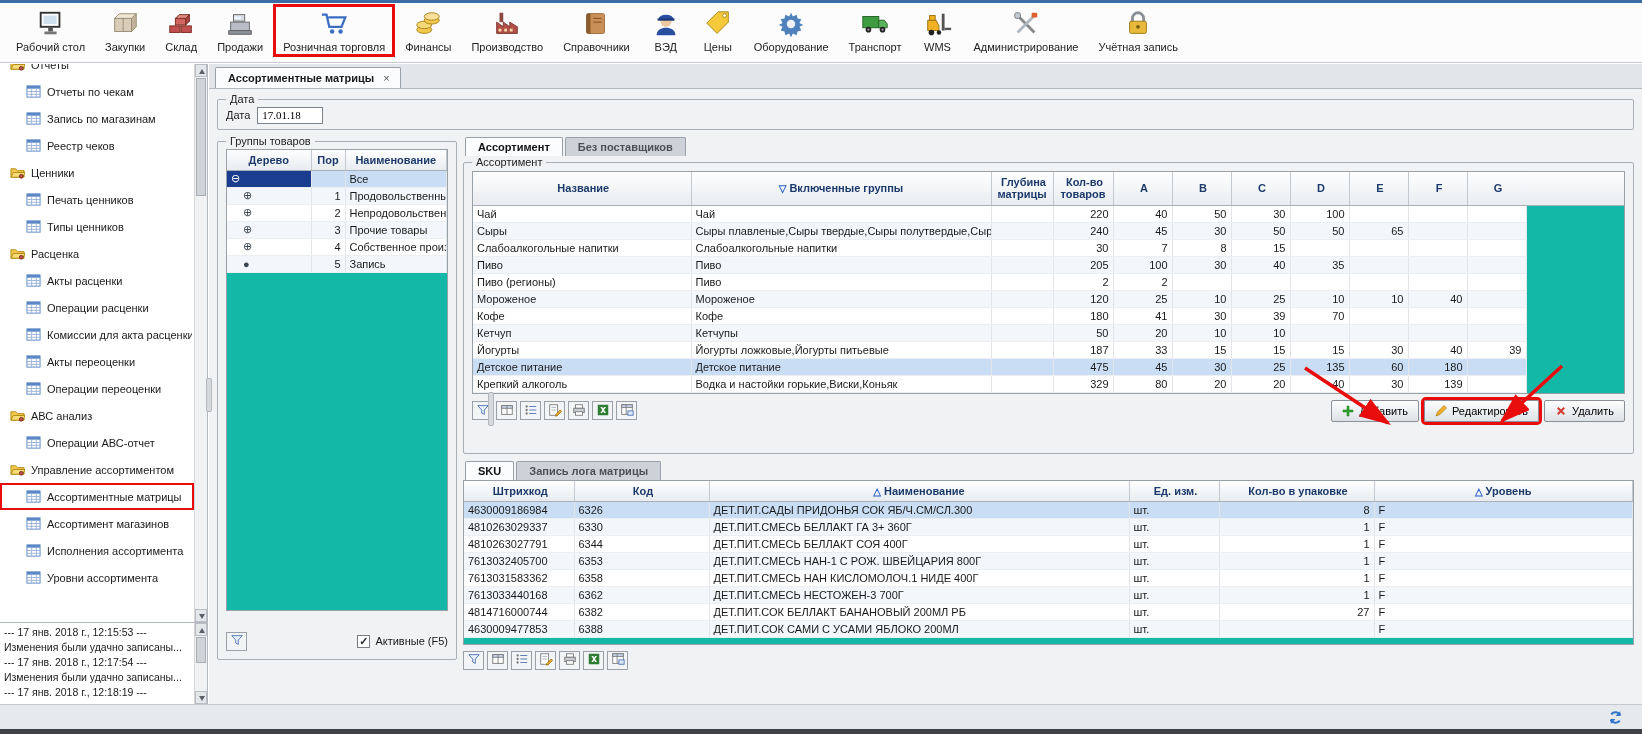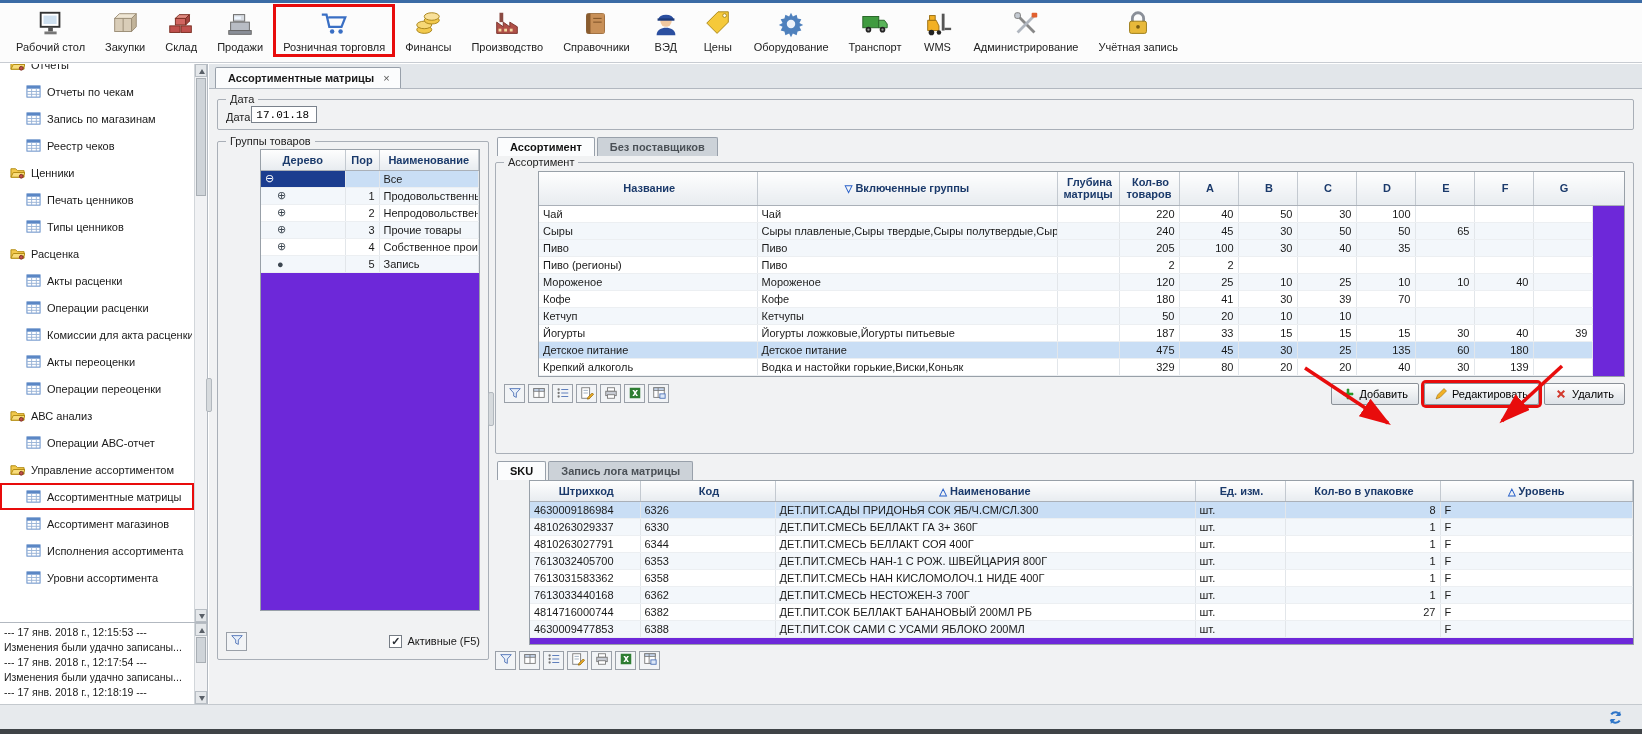--- a/index.html
+++ b/index.html
@@ -49,29 +49,29 @@
   .doc-tabbar { position:absolute; top:0; left:0; right:0; height:25px; background:#e2e6ea;
                 border-bottom:1px solid #b2b8c0; display:flex; align-items:flex-end; padding-left:6px; }
   .doc-tab { background:#fbfcfd; border:1px solid #98a0aa; border-bottom:none; border-radius:2px 2px 0 0;
              padding:4px 10px 4px 12px; font-weight:bold; display:flex; gap:9px; align-items:center; cursor:pointer; }
   .doc-tab .close { font-weight:normal; color:#555; cursor:pointer; }
 
   fieldset { border:1px solid #a9afb7; border-radius:2px; padding:2px 8px 6px; background:transparent; }
   legend { padding:0 4px; color:#222; }
 
   .date-box { position:absolute; top:29px; left:8px; right:8px; height:37px;
-              display:flex; align-items:flex-end; gap:1px; }
+              display:flex; align-items:center; gap:7px; }
   .date-input { width:66px; height:17px; border:1px solid #7a828c; padding:1px 4px; font-size:11px;
-                font-family:Liberation Mono, monospace; background:#fff; }
+                font-family:Liberation Serif, serif; background:#fff; }
 
   .panels { position:absolute; top:71px; left:8px; right:8px; bottom:32px; display:flex; gap:6px; }
 
   
-  .groups { width:272px; flex:none; display:flex; flex-direction:column; margin-bottom:12px;justify-content:center; }
-  .grid-wrap { border:1px solid #98a0a8; background:#6d28d9; overflow:hidden; position:relative; flex:1;margin-left:34px; }
+  .groups { width:240px; flex:none; display:flex; flex-direction:column; margin-bottom:12px;justify-content:center; }
+  .grid-wrap { border:1px solid #98a0a8; background:#14b8a6; overflow:hidden; position:relative; flex:1; }
   table.grid { border-collapse:collapse; table-layout:fixed; }
   table.grid.full { width:100%; }
   .grid th { height:20px; font-weight:bold; color:#1b3a6b; text-align:center;
              background:linear-gradient(#fefefe,#e8ecf0); border-right:1px solid #c3c9d0;
              border-bottom:1px solid #aab0b8; overflow:hidden; white-space:normal; padding:1px 3px; }
   .grid td { height:17px; padding:1px 4px; border-right:1px solid #e2e6ea; border-bottom:1px solid #eceff2;
              white-space:nowrap; overflow:hidden; background:#fff; }
   .grid tr.r-odd td { background:#f3f7fb; }
   .grid tr.selected td { background:#c9def5; }
   .groups-grid td:nth-child(2) { text-align:right; }
@@ -759,20 +759,33 @@
                   <td>240</td>
                   <td>45</td>
                   <td>30</td>
                   <td>50</td>
                   <td>50</td>
                   <td>65</td>
                   <td></td>
                   <td></td>
                 </tr>
 
+                <tr class="r-even">
+                  <td>Слабоалкогольные напитки</td>
+                  <td>Слабоалкогольные напитки</td>
+                  <td></td>
+                  <td>30</td>
+                  <td>7</td>
+                  <td>8</td>
+                  <td>15</td>
+                  <td></td>
+                  <td></td>
+                  <td></td>
+                  <td></td>
+                </tr>
 
                 <tr class="r-odd">
                   <td>Пиво</td>
                   <td>Пиво</td>
                   <td></td>
                   <td>205</td>
                   <td>100</td>
                   <td>30</td>
                   <td>40</td>
                   <td>35</td>

